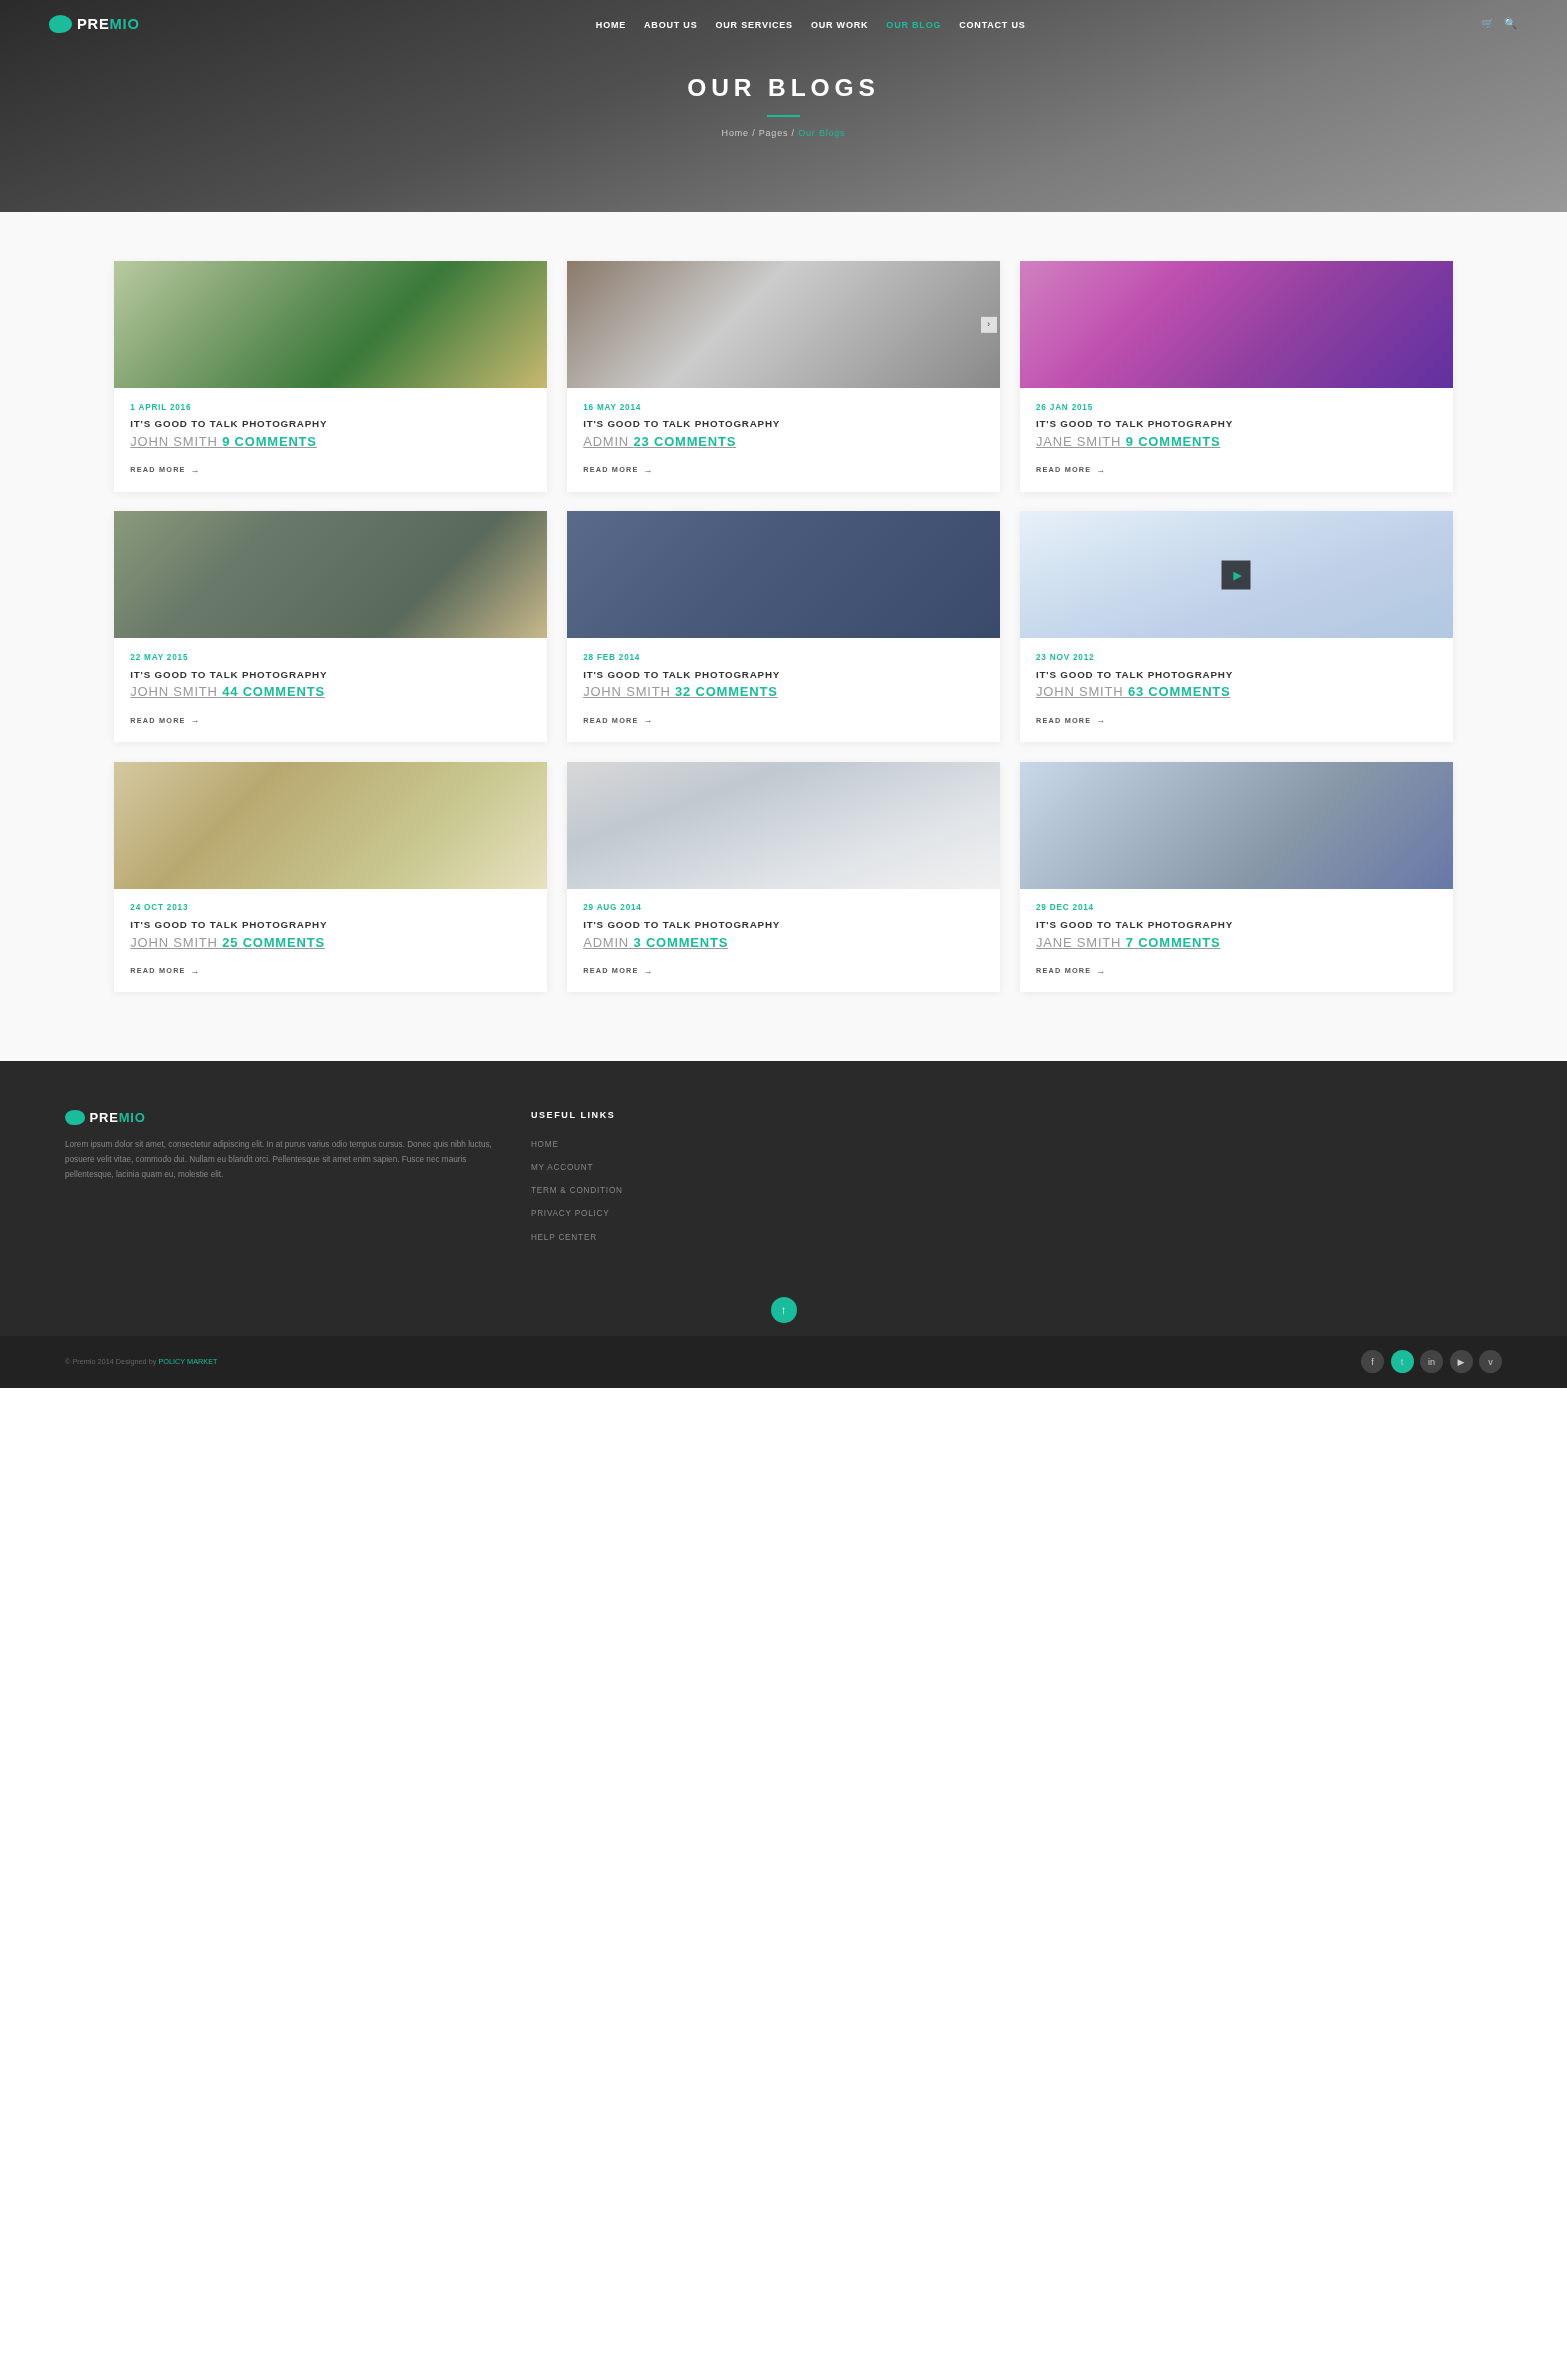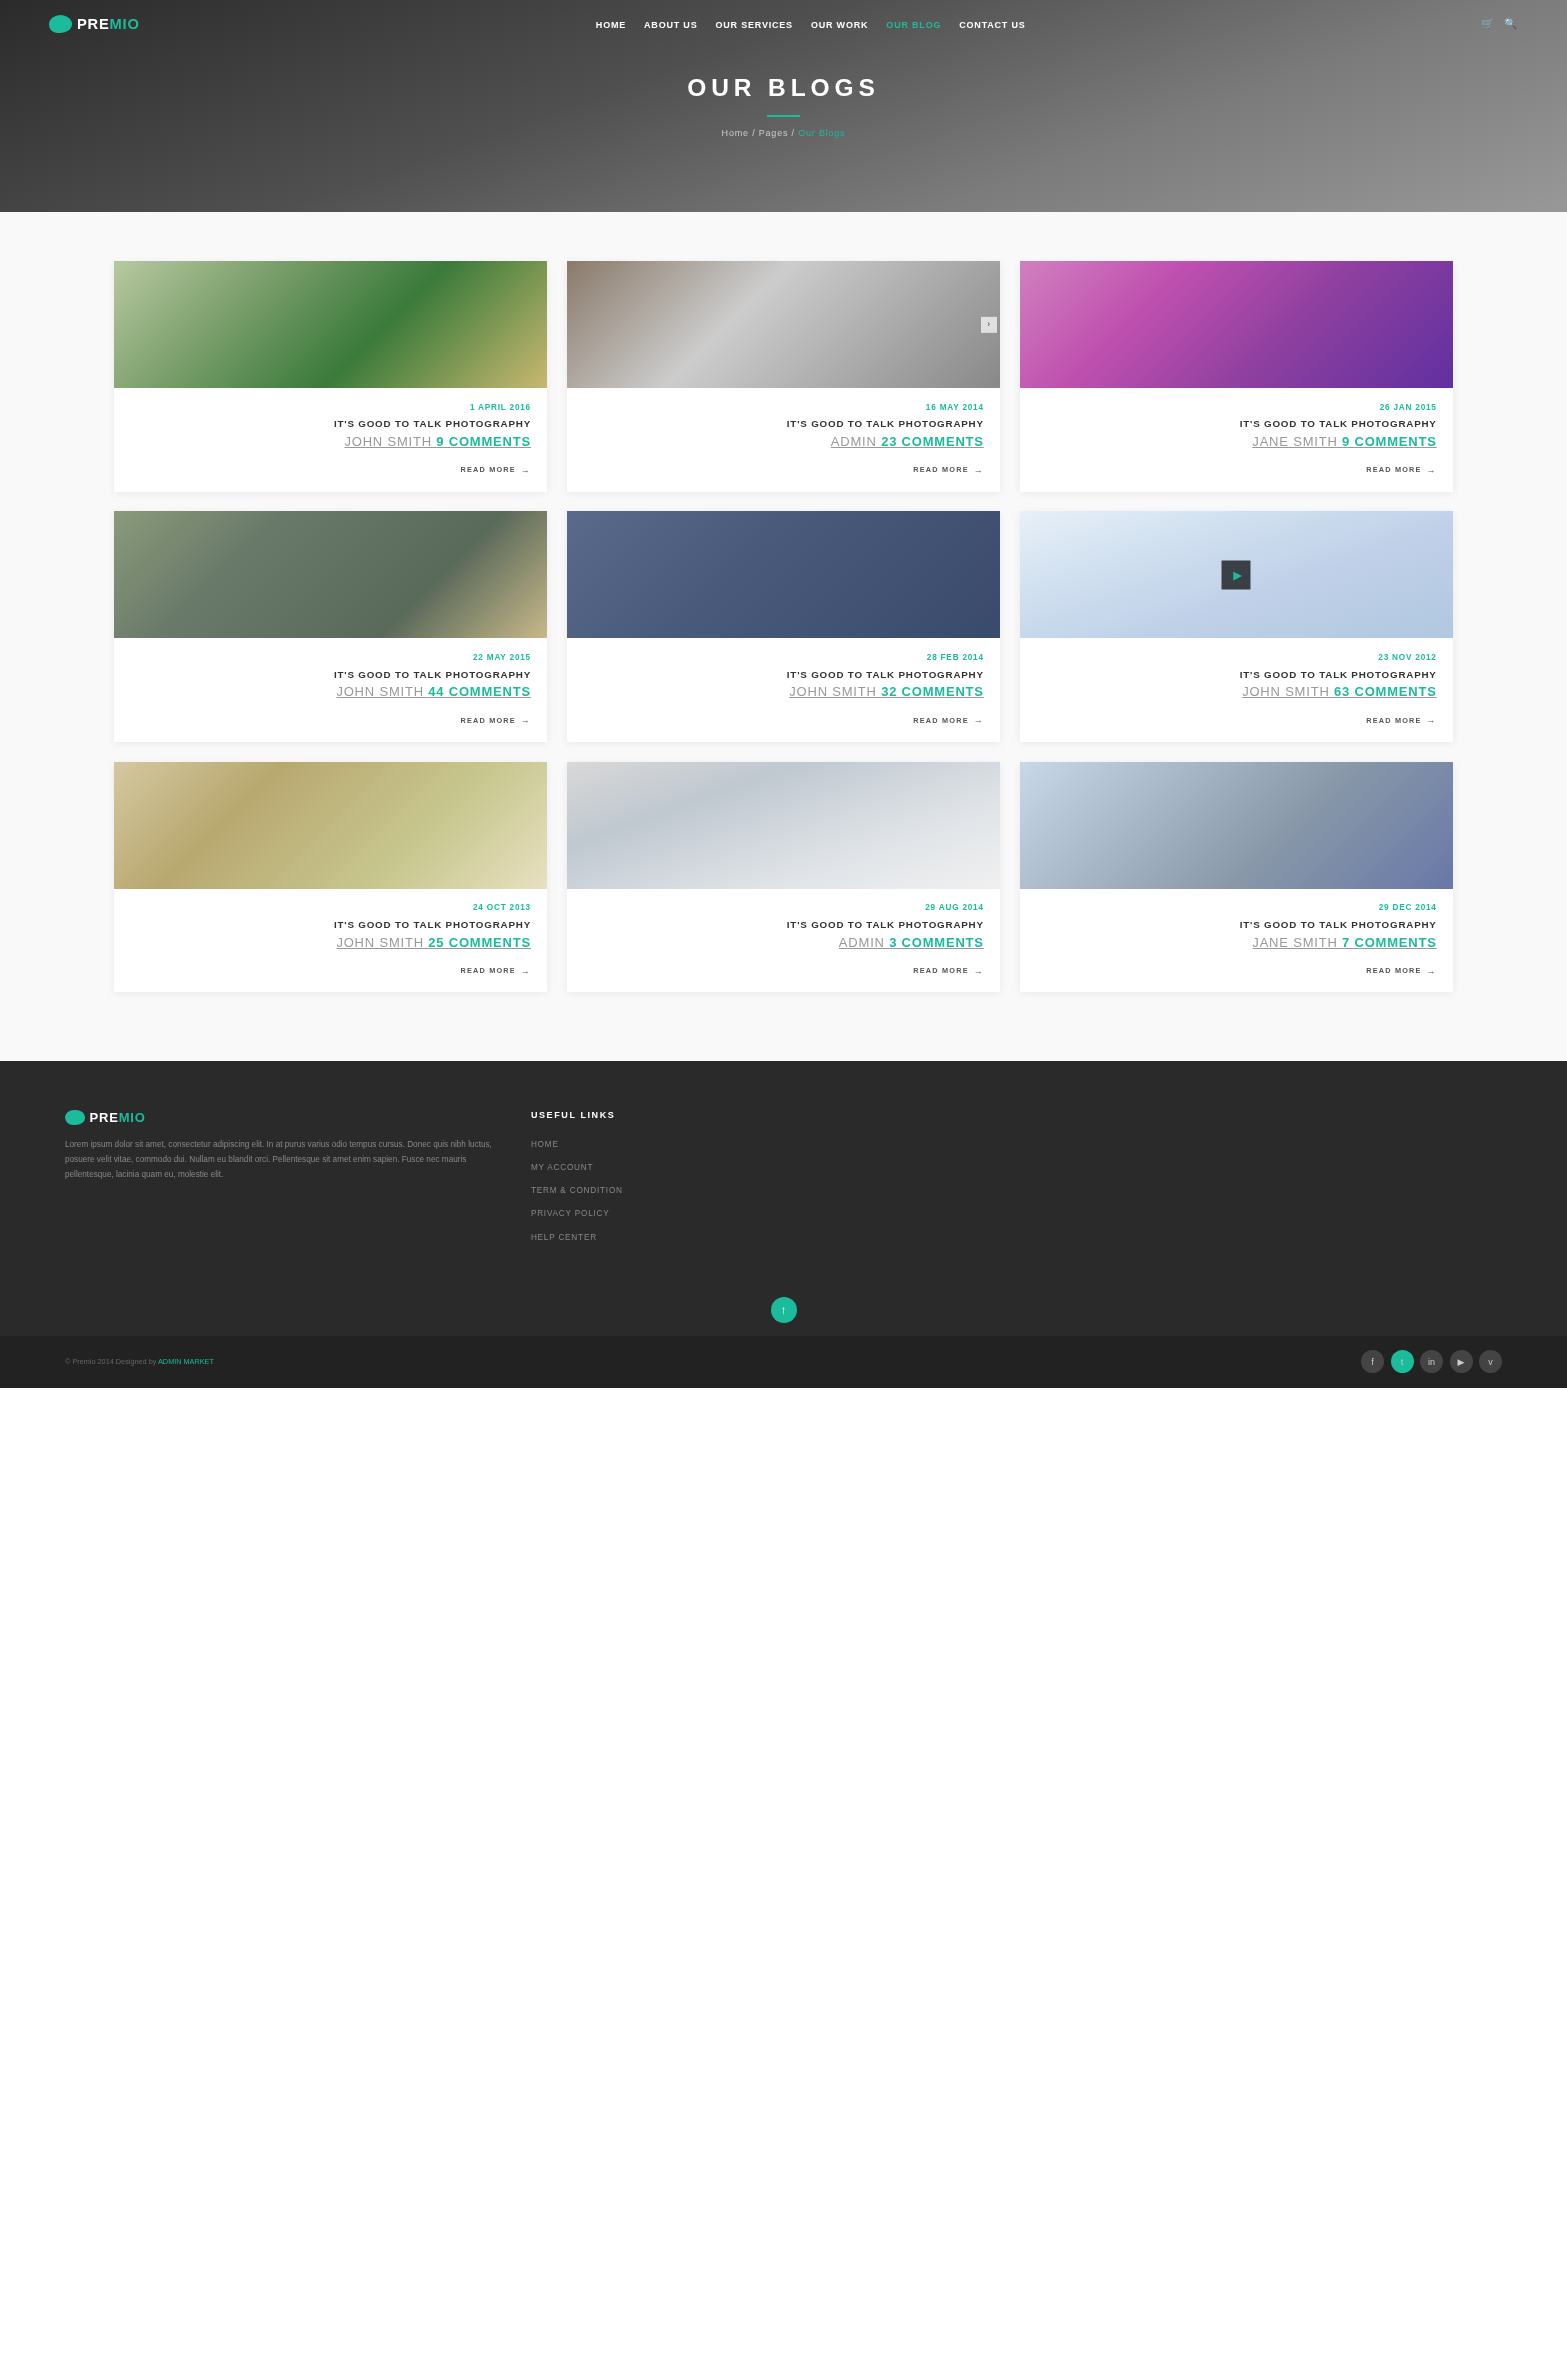--- a/index.html
+++ b/index.html
@@ -145,21 +145,21 @@
     }
     .play-btn::after {
       content: '▶';
       color: #1abc9c;
       font-size: 11.4px;
       margin-left: 2.4px;
     }
 
     .blog-card-body {
       padding: 14.7px 16.3px 16.3px;
-      text-align: right;
+      text-align: left;
     }
     .blog-date {
       color: #1abc9c;
       font-size: 8.2px;
       font-weight: 700;
       letter-spacing: 0.8px;
       text-transform: uppercase;
       margin-bottom: 6.5px;
     }
     .blog-card-title {
@@ -494,21 +494,21 @@
   </div>
 </footer>
 
 <div class="scroll-top">
   <div class="scroll-top-btn">↑</div>
 </div>
 
 <div class="footer-bottom">
   <span class="footer-copy">
     <span>© Premio 2014 Designed by</span>
-    <a href="#">ADMIN MARKET</a>
+    <a href="#">POLICY MARKET</a>
   </span>
   <div class="social-icons" id="social-icons">
       <div class="social-icon">f</div>
       <div class="social-icon twitter">t</div>
       <div class="social-icon">in</div>
       <div class="social-icon">▶</div>
       <div class="social-icon">v</div>
     </div>
 </div>
 

